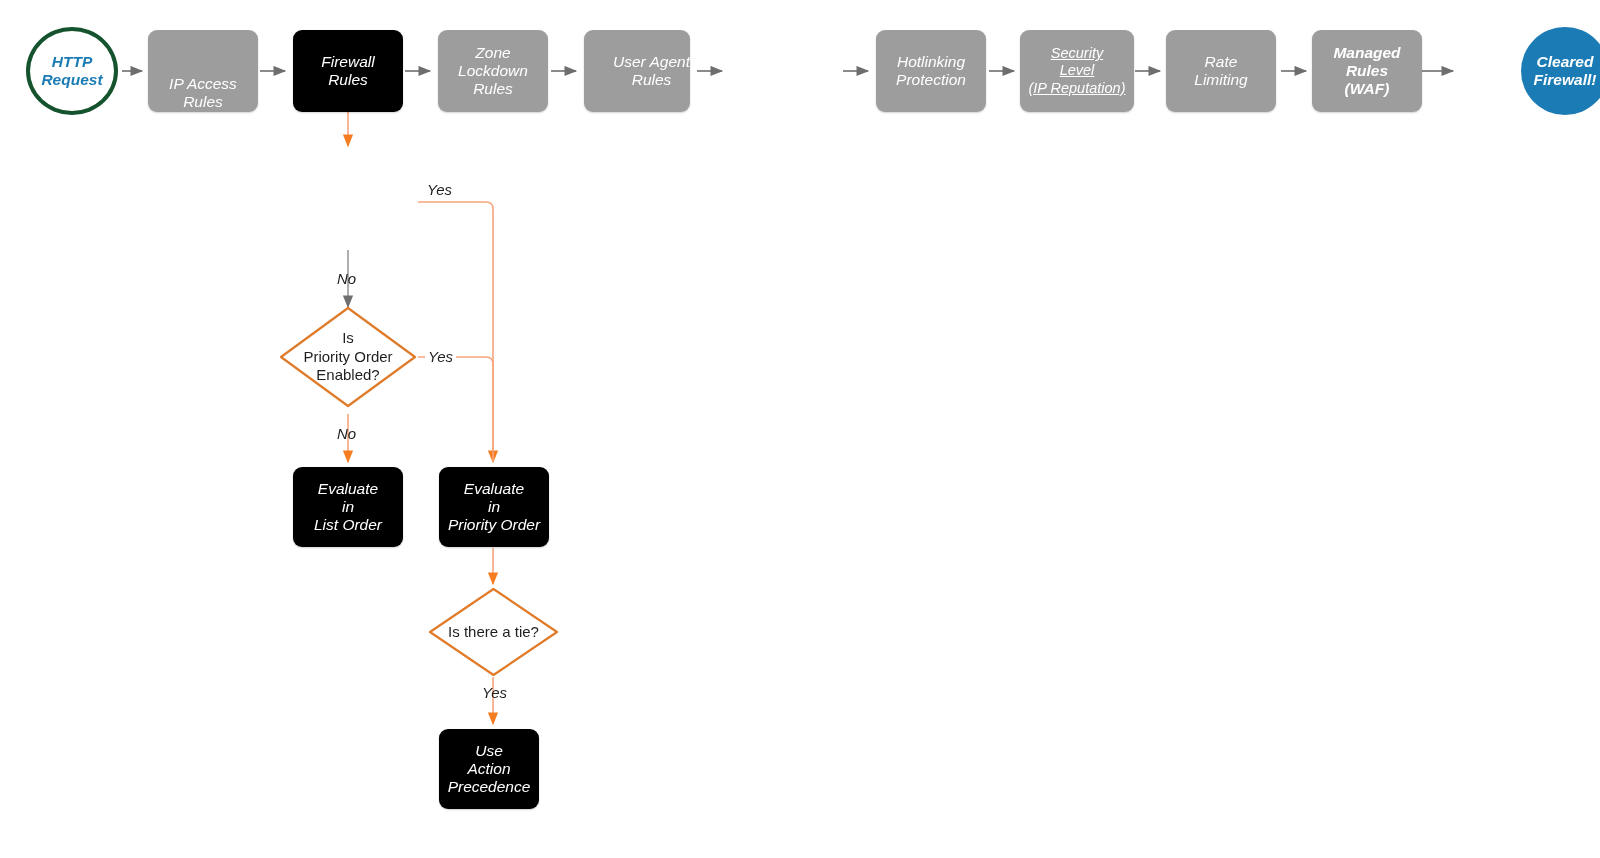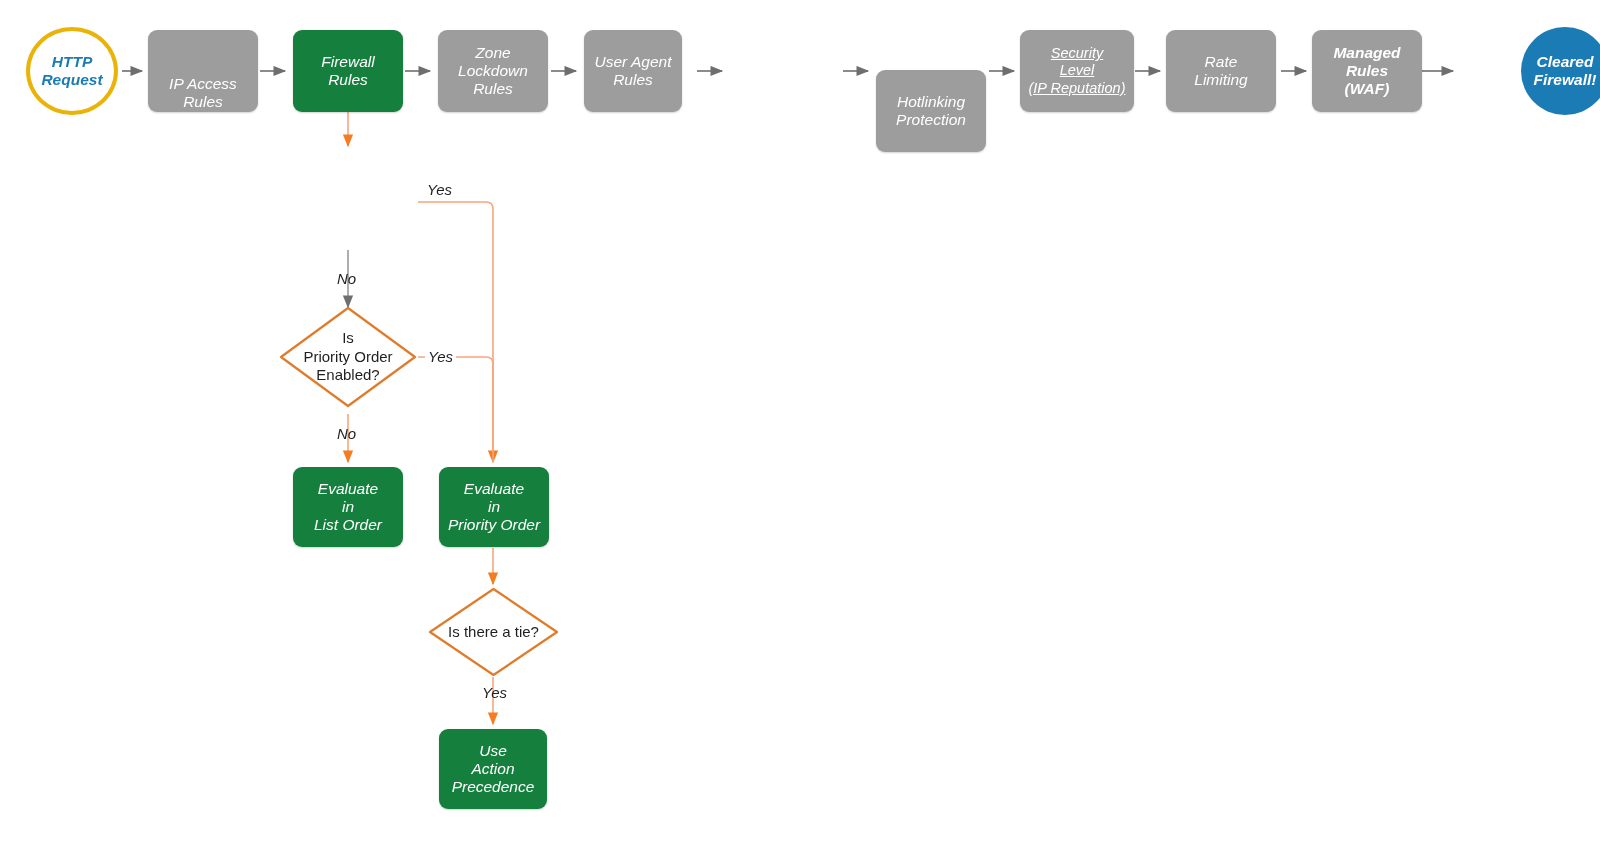--- a/index.html
+++ b/index.html
@@ -35,30 +35,30 @@
     line-height: 1.18;
   }
   .pill {
     border-radius: 9px;
     font-style: italic;
     color: #ffffff;
     font-size: 15.5px;
     box-shadow: 0 1px 2px rgba(0,0,0,0.18);
   }
   .pill.grey { background: #9d9d9d; }
-  .pill.orange { background: #15803d; }
+  .pill.orange { background: #000000; }
   .circle {
     border-radius: 50%;
     font-style: italic;
     font-weight: bold;
     font-size: 15.5px;
   }
   .circle.hollow {
     background: #ffffff;
-    border: 4px solid #eab308;
+    border: 4px solid #14532d;
     color: #1b7cb5;
   }
   .circle.filled {
     background: #1b7cb5;
     color: #ffffff;
   }
   .diamond-wrap {
     position: absolute;
   }
   .diamond-wrap svg {
@@ -150,27 +150,27 @@
     <span style="white-space:pre-line;">Firewall
 Rules</span>
   </div>
 
   <div class="node pill grey" style="left:438px; top:30px; width:110px; height:82px;">
     <span style="white-space:pre-line;">Zone
 Lockdown
 Rules</span>
   </div>
 
-  <div class="node pill grey" style="left:584px; top:30px; width:98px; height:82px;">
+  <div class="node pill grey" style="left:584px; top:30px; width:106px; height:82px;justify-content:flex-end;">
     <span style="white-space:pre-line;">User Agent
 Rules</span>
   </div>
 
 
-  <div class="node pill grey" style="left:876px; top:30px; width:110px; height:82px;margin-top:40px;">
+  <div class="node pill grey" style="left:876px; top:30px; width:110px; height:82px;">
     <span style="white-space:pre-line;">Hotlinking
 Protection</span>
   </div>
 
   <div class="node pill grey" style="left:1020px; top:30px; width:114px; height:82px; font-size:14.5px;text-decoration:underline;">
     <span style="white-space:pre-line;">Security
 Level
 (IP Reputation)</span>
   </div>
 
@@ -222,19 +222,19 @@
 
   <div class="diamond-wrap" style="left:427px; top:586px; width:133px; height:92px;">
     <svg width="133" height="92" viewBox="0 0 133 92">
       <path d="M66.5 3 L130 46 L66.5 89 L3 46 Z" fill="#ffffff" stroke="#e07b2a" stroke-width="2.2" stroke-linejoin="round"></path>
     </svg>
     <div class="diamond-label">Is there a tie?</div>
   </div>
 
   <div class="edge-label" style="left:482px; top:684px;">Yes</div>
 
-  <div class="node pill orange" style="left:439px; top:729px; width:108px; height:80px;">
+  <div class="node pill orange" style="left:439px; top:729px; width:100px; height:80px;">
     <span style="white-space:pre-line;">Use
 Action
 Precedence</span>
   </div>
 
 </div>
 
 </body></html>

